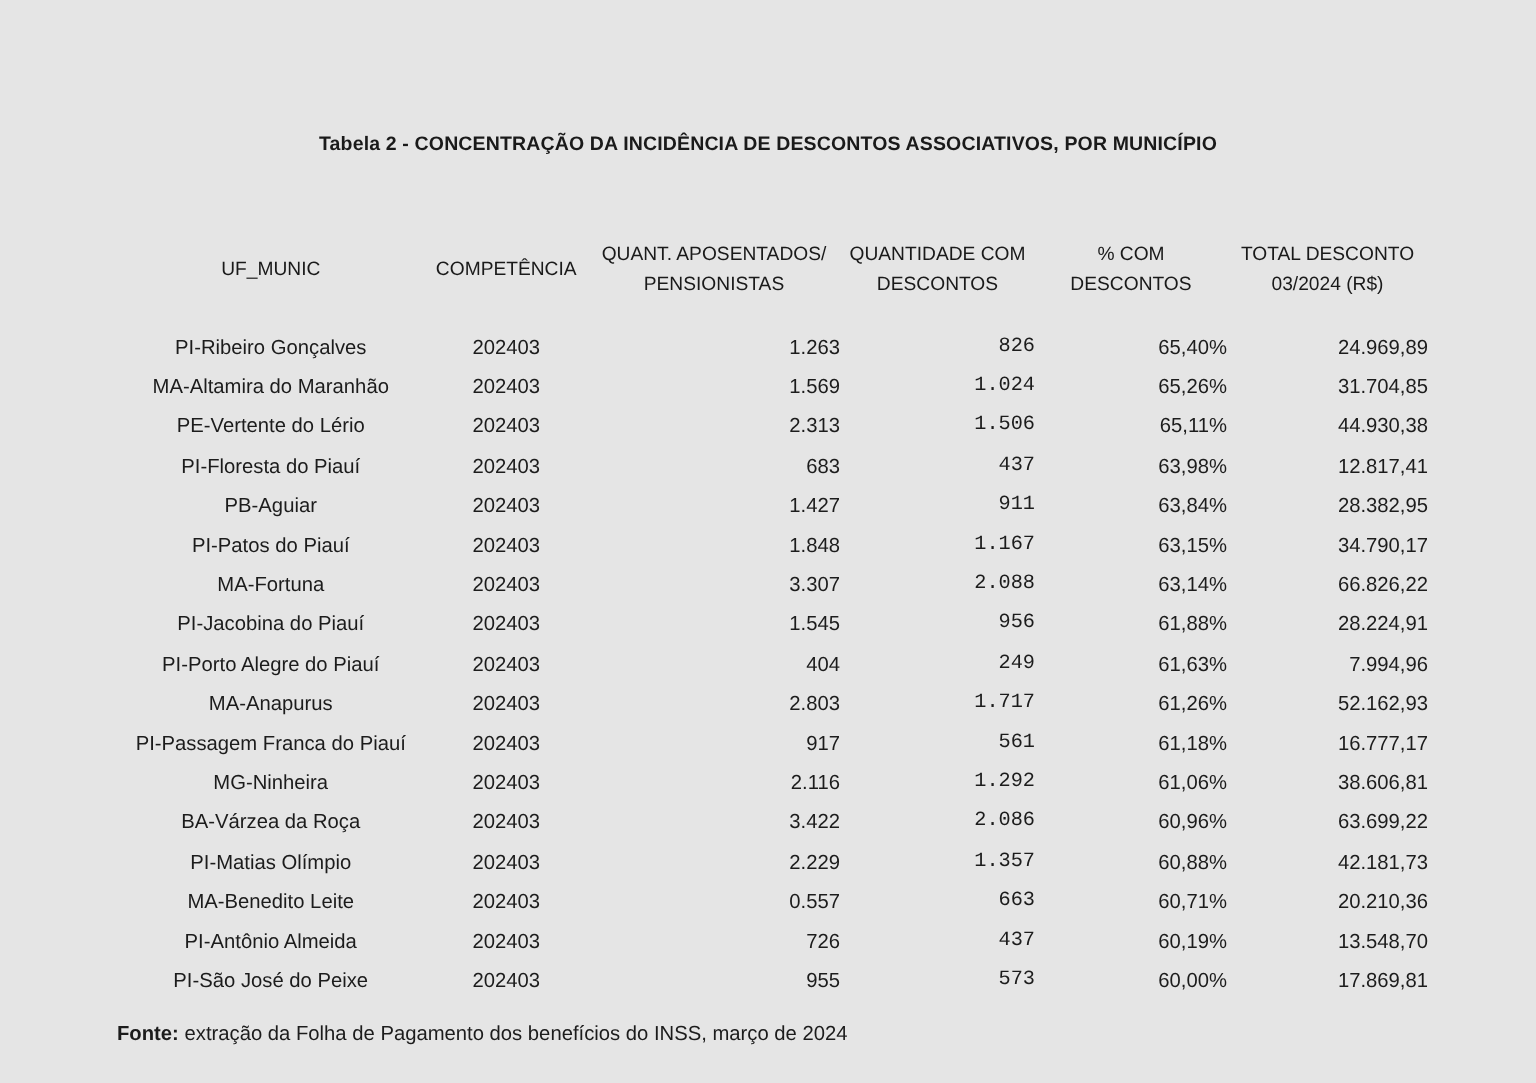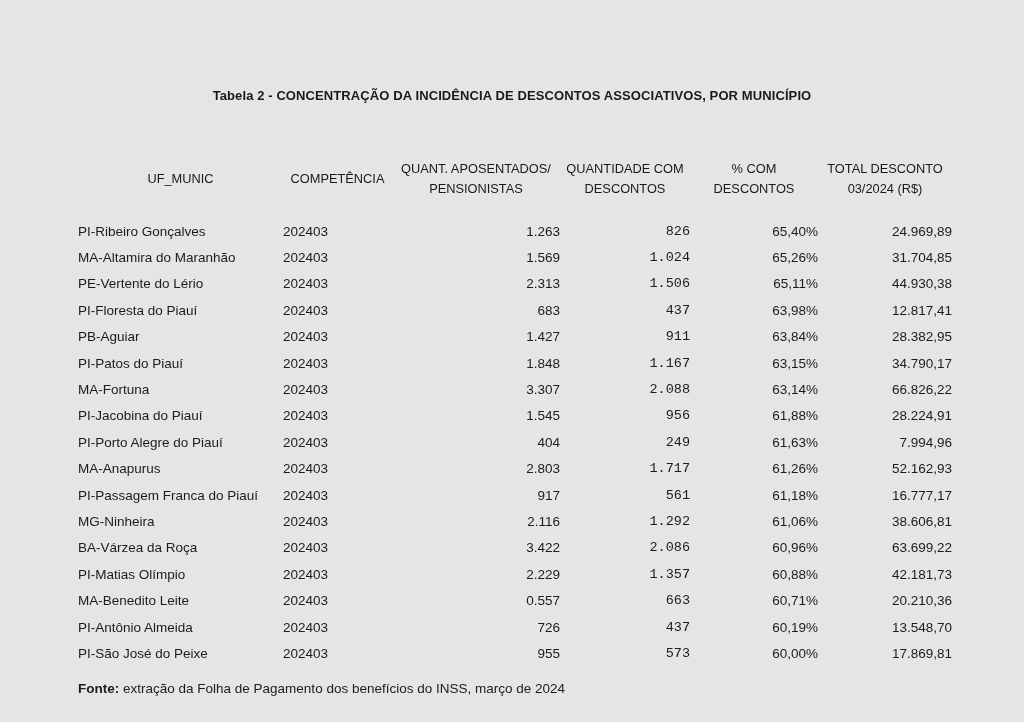--- a/index.html
+++ b/index.html
@@ -55,21 +55,21 @@
     line-height: 20px;
     white-space: nowrap;
   }
   table.tbl td {
     height: 26.4px;
     padding: 0;
     vertical-align: middle;
     white-space: nowrap;
   }
   
-  td.c0, td.c1 { text-align: left; }
+  td.c0, td.c1 { text-align: center; }
   td.c2, td.c3, td.c4, td.c5 { text-align: right; }
   td.c2 { padding-right: 7px; }
   td.c3 { padding-right: 7px; font-family: Liberation Mono, monospace; }
   td.c4 { padding-right: 13px; }
   td.c5 { padding-right: 4px; }
   .fonte {
     position: absolute;
     left: 78px;
     top: 681px;
     font-size: 13.5px;

